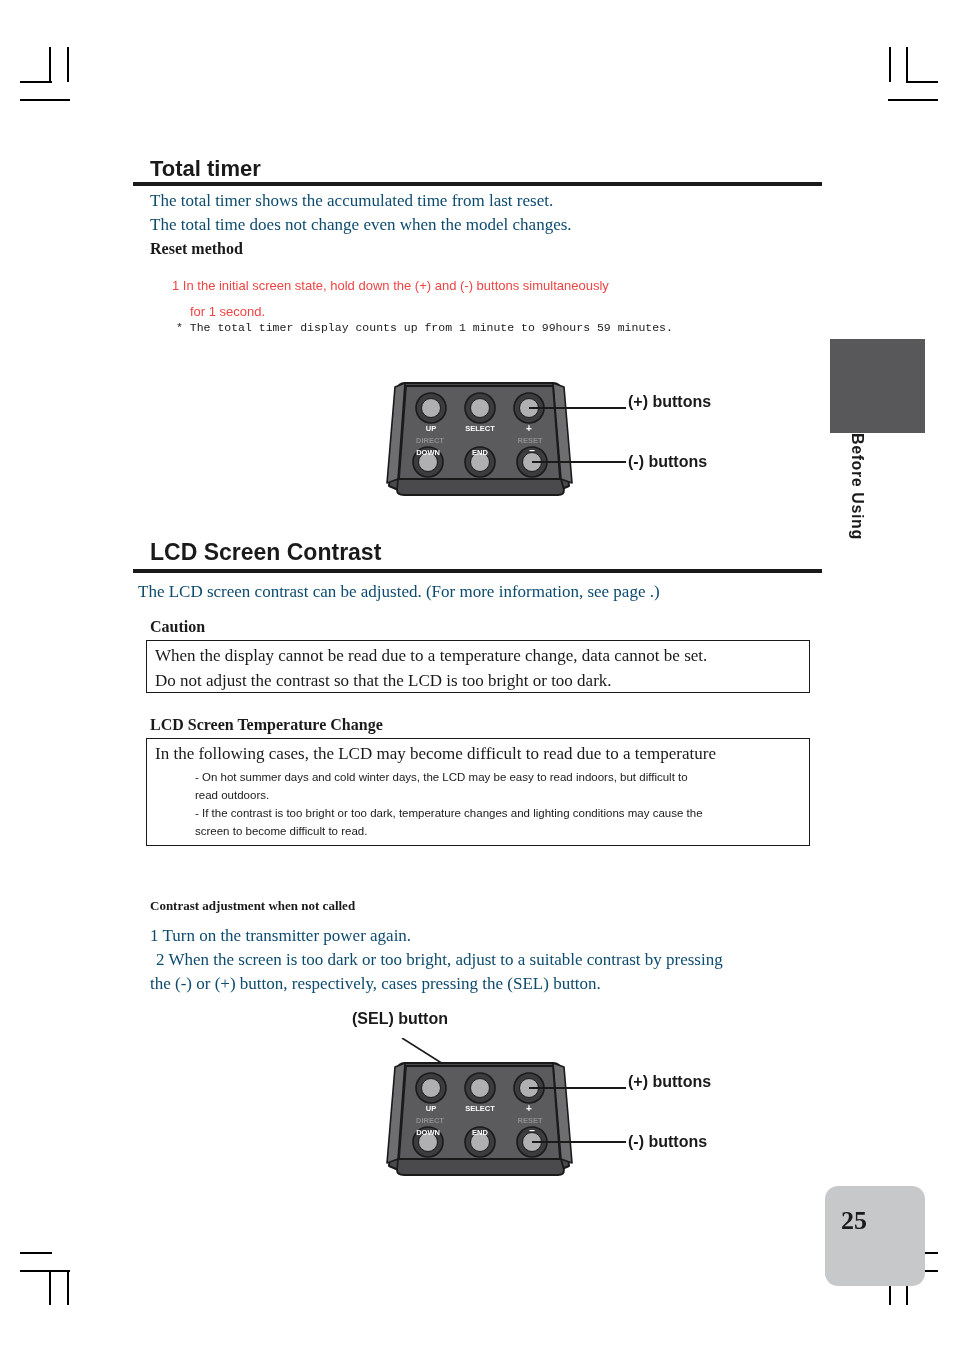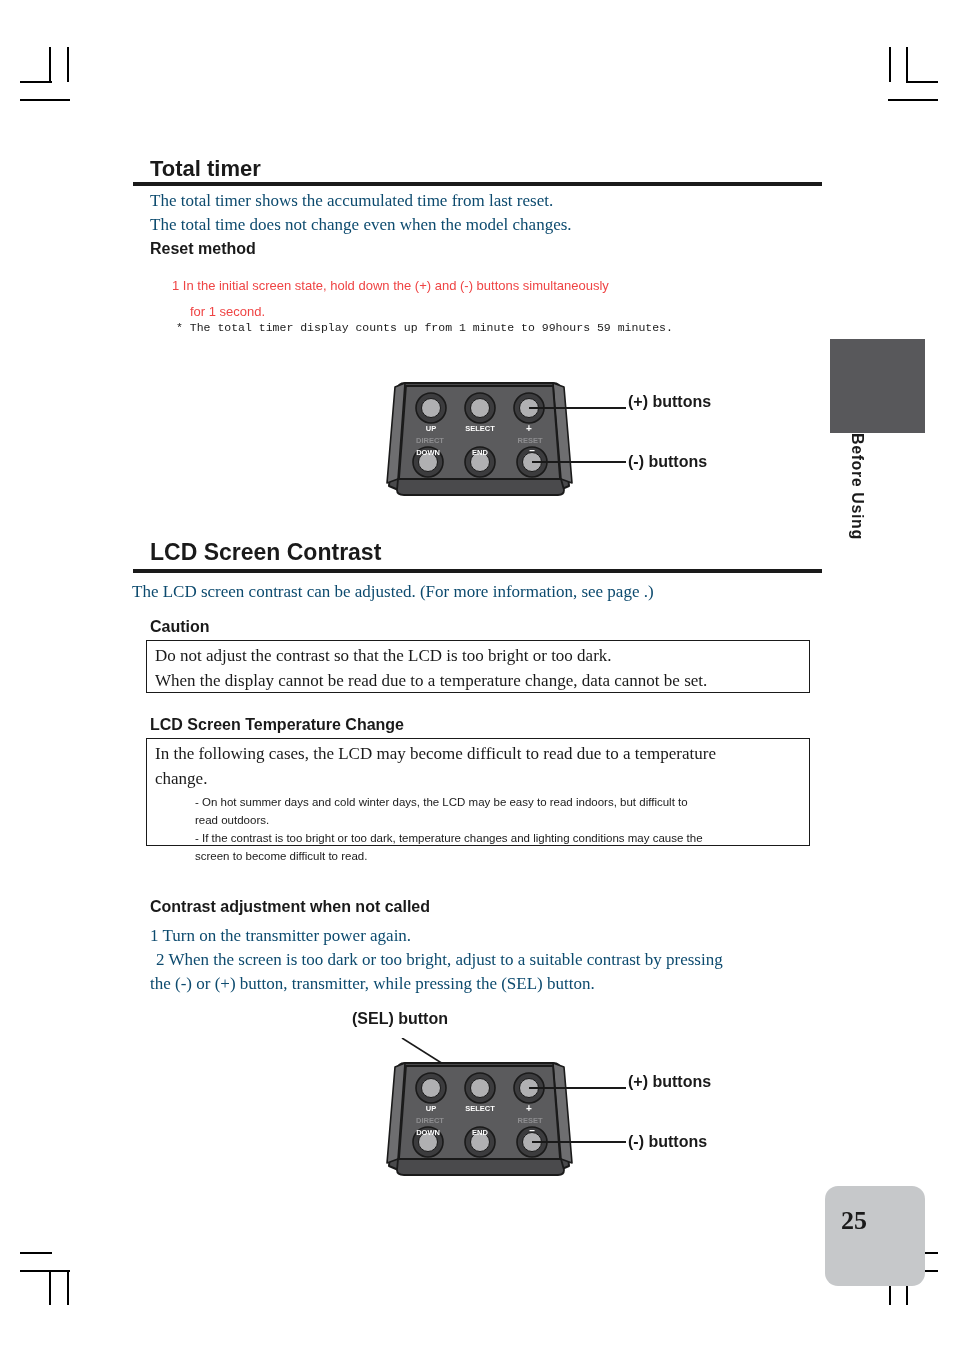--- a/index.html
+++ b/index.html
@@ -80,21 +80,21 @@
   }
 
   .h-total    { left: 150px; top: 156px; font-size: 22px; }
   .rule-total { top: 182px; }
 
   .h-lcd      { left: 150px; top: 539px; font-size: 23px; }
   .rule-lcd   { top: 569px; }
 
   .sub-head {
     position: absolute;
-    font-family: Liberation Sans, sans-serif;
+    font-family: Liberation Serif, serif;
     font-weight: bold;
     font-size: 16px;
     color: #1a1a1a;
     white-space: nowrap;
   }
 
   
   .body-text {
     position: absolute;
     font-family: "Liberation Serif", serif;
@@ -251,47 +251,46 @@
     <line x1="146" y1="84" x2="240" y2="84" stroke="#1a1a1a" stroke-width="1.8"></line>
   </svg>
 </div>
 
 <div class="callout-label" style="left:628px; top:393px;">(+)  buttons</div>
 <div class="callout-label" style="left:628px; top:453px;">(-) buttons</div>
 
 <div class="sec-title h-lcd">LCD Screen Contrast</div>
 <div class="rule-thick rule-lcd"></div>
 
-<div class="body-text" style="left:132px; top:579px; width:680px;">The LCD screen contrast can be adjusted. (For more information, see page   .)</div>
+<div class="body-text" style="left:138px; top:579px; width:680px;">The LCD screen contrast can be adjusted. (For more information, see page   .)</div>
 
 <div class="sub-head" style="left:150px; top:618px;">Caution</div>
 
 <div class="boxed" style="left:146px; top:640px; width:664px; height:53px; padding:2px 8px;">
+  <div class="box-line">When the display cannot be read due to a temperature change, data cannot be set.</div>
   <div class="box-line">Do not adjust the contrast so that the LCD is too bright or too dark.</div>
-  <div class="box-line">When the display cannot be read due to a temperature change, data cannot be set.</div>
 </div>
 
 <div class="sub-head" style="left:150px; top:716px;">LCD Screen Temperature Change</div>
 
 <div class="boxed" style="left:146px; top:738px; width:664px; height:108px; padding:2px 8px;">
   <div class="box-line">In the following cases, the LCD may become difficult to read due to a temperature</div>
-  <div class="box-line">change.</div>
   <div style="padding-left:40px; padding-top:2px;">
     <div class="box-note">- On hot summer days and cold winter days, the LCD may be easy to read indoors, but difficult to</div>
     <div class="box-note">read outdoors.</div>
     <div class="box-note">- If the contrast is too bright or too dark, temperature changes and lighting conditions may cause the</div>
     <div class="box-note">screen to become difficult to read.</div>
   </div>
 </div>
 
-<div class="sub-head" style="left:150px; top:898px; font-size:16px;">Contrast adjustment when not called</div>
+<div class="sub-head" style="left:150px; top:898px; font-size:13px;">Contrast adjustment when not called</div>
 
 <div class="body-text" style="left:150px; top:923px; width:680px;">1 Turn on the transmitter power again.</div>
 <div class="body-text" style="left:156px; top:947px; width:690px;">2 When the screen is too dark or too bright, adjust to a suitable contrast by pressing</div>
-<div class="body-text" style="left:150px; top:971px; width:690px;">the (-) or (+) button, transmitter, while pressing the (SEL) button.</div>
+<div class="body-text" style="left:150px; top:971px; width:690px;">the (-) or (+) button, respectively, cases pressing the (SEL) button.</div>
 
 <div class="callout-label" style="left:352px; top:1010px;">(SEL) button</div>
 
 <div class="keypad-wrap" style="left:386px; top:1038px; width:450px; height:145px;">
   <svg width="450" height="145" viewBox="0 0 450 145" xmlns="http://www.w3.org/2000/svg">
 
     <line x1="16" y1="0" x2="92" y2="48" stroke="#1a1a1a" stroke-width="1.6"></line>
 
     <path d="M17 134 L3 128 L11 32 Q12 25 19 25 L167 25 Q174 25 175 32 L183 128 L169 134 Z" fill="#4a4a4c" stroke="#1a1a1a" stroke-width="2" stroke-linejoin="round"></path>
 

